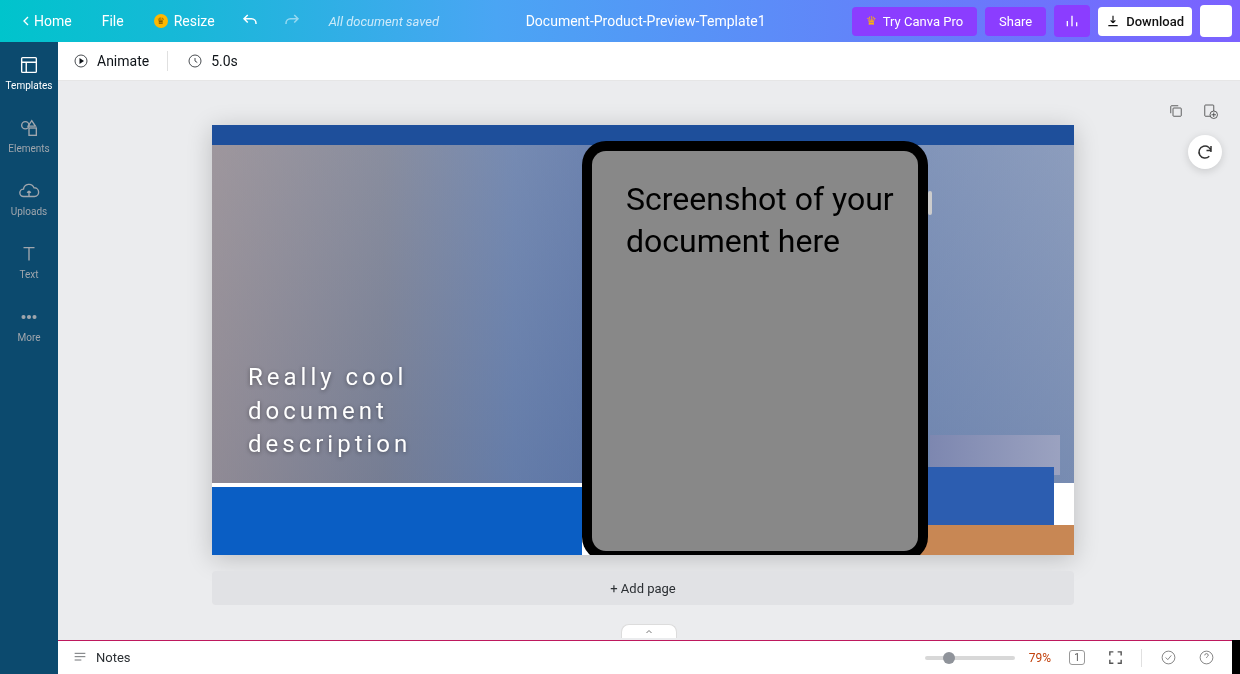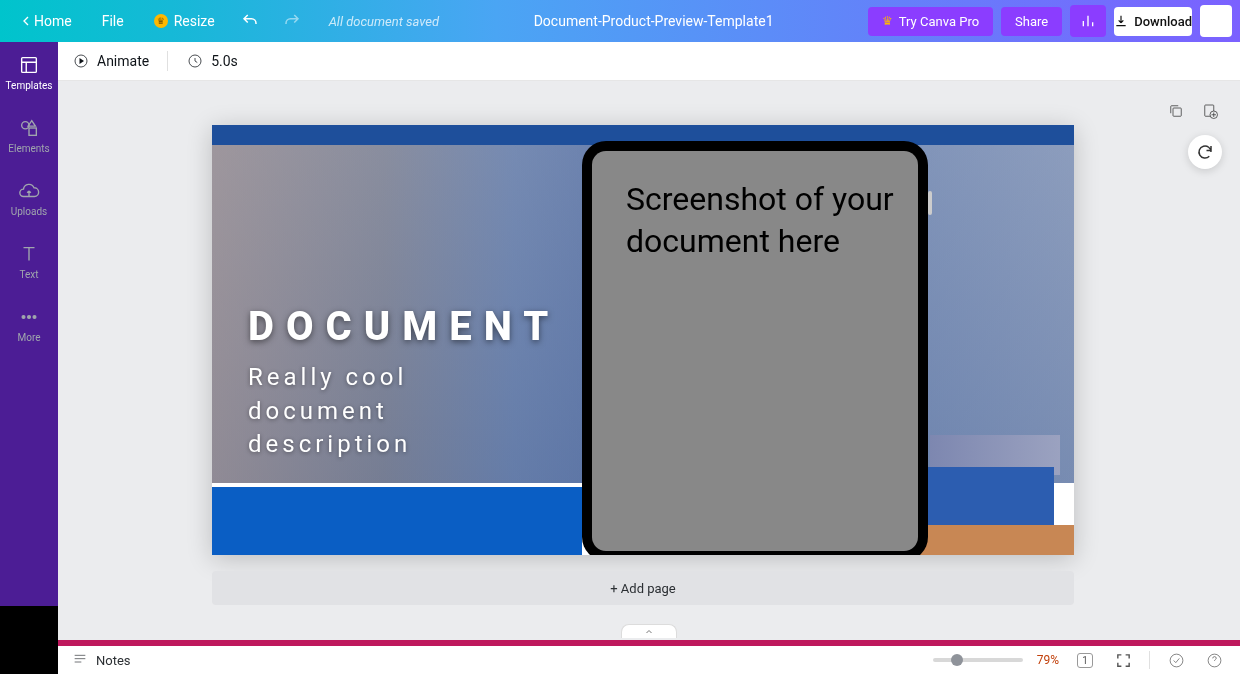--- a/index.html
+++ b/index.html
@@ -22,30 +22,30 @@
 .tb-icon svg { width: 18px; height: 18px; stroke: #fff; fill: none; }
 .saved-text { margin-left: 12px; font-style: italic; color: rgba(255,255,255,0.75); font-size: 13px; }
 .tb-center { flex: 1; display: flex; justify-content: center; }
 .doc-title { color: #fff; font-size: 14px; }
 .tb-right { display: flex; align-items: center; gap: 8px; padding-right: 8px; }
 .try-pro { background: #8b3dff; color:#fff; padding: 7px 14px; border-radius:4px; font-size:13px; display:flex; align-items:center; gap:6px; cursor:pointer; }
 .try-pro .crown { color:#ffb800; font-size:12px;}
 .share-btn { background:#8b3dff; color:#fff; padding:7px 14px; border-radius:4px; font-size:13px; cursor:pointer; }
 .chart-icon { width:36px; height:32px; display:flex; align-items:center; justify-content:center; background:#8b3dff; border-radius:4px; cursor:pointer;}
 .chart-icon svg { width:16px; height:16px; stroke:#fff; fill:none;}
-.download-btn { background:#fff; color:#111; padding:7px 0; border-radius:4px; font-size:13px; display:flex; gap:6px; cursor:pointer; font-weight:500;}
+.download-btn { background:#fff; color:#111; padding:7px 8px; border-radius:4px; font-size:13px; display:flex; gap:6px; cursor:pointer; font-weight:500;}
 .download-btn svg { width:14px; height:14px; stroke:#111; fill:none;}
 .more-top { width:32px; height:32px; background:#fff; border-radius:4px; display:flex; align-items:center; justify-content:center; cursor:pointer;}
 
 .sidebar {
   position: absolute;
   top: 42px; left: 0;
   width: 58px;
-  height: 564px;
-  background: #4c1d95;
+  height: 632px;
+  background: #0c4a6e;
   display: flex;
   flex-direction: column;
   align-items: center;
   padding-top: 8px;
   gap: 18px;
 }
 .sb-item { display:flex; flex-direction:column; align-items:center; gap:4px; color:#a0a6ad; font-size:10px; cursor:pointer; padding:4px 0;}
 .sb-item.active { color:#fff; }
 .sb-item svg { width:22px; height:22px; stroke:currentColor; fill:none; stroke-width:1.5;}
 
@@ -148,22 +148,22 @@
 }
 
 .scroll-tab {
   position:absolute; bottom:2px; left:50%; transform:translateX(-50%);
   width:56px; height:14px; background:#fff; border:1px solid #dcdcdc; border-bottom:none;
   border-radius:8px 8px 0 0; cursor:pointer;
   display:flex; align-items:center; justify-content:center;
 }
 
 .bottombar {
-  position:absolute; bottom:0; left:58px; right:0; height:34px;
-  background:#fff; border-top:6px solid #be185d;
+  position:absolute; bottom:0; left:58px; right:8px; height:34px;
+  background:#fff; border-top:1px solid #be185d;
   display:flex; align-items:center; padding:0 14px;
 }
 .notes { display:flex; align-items:center; gap:8px; font-size:13px; color:#2b2f33; cursor:pointer;}
 .notes svg { width:16px; height:16px; stroke:#2b2f33; fill:none;}
 .bb-right { margin-left:auto; display:flex; align-items:center; gap:14px;}
 .zoom-slider { width:90px; height:4px; background:#d8d8d8; border-radius:2px; position:relative; cursor:pointer;}
 .zoom-thumb { position:absolute; top:-4px; left:18px; width:12px; height:12px; background:#8f939a; border-radius:50%;}
 .zoom-label { font-size:12px; color:#c2410c;}
 .bb-icon { width:24px; height:24px; display:flex; align-items:center; justify-content:center; cursor:pointer;}
 .bb-icon svg { width:17px; height:17px; stroke:#555; fill:none;}
@@ -304,21 +304,20 @@
   </div>
 
   <div class="page-wrap">
     <div class="page">
       <div class="blue-top"></div>
       <div class="bg-blur"></div>
       <div class="bg-patch"></div>
       <div class="blue-bottom"></div>
       <div class="blue-bottom-r"></div>
       <div class="orange-strip"></div>
-      <div class="doc-heading">DOCUMENT</div>
       <div class="doc-sub">Really cool document description</div>
       <div class="tablet">
         <div class="tablet-screen">
           <div class="tablet-text">Screenshot of your document here</div>
         </div>
       </div>
     </div>
   </div>
 
   <div class="add-page">

